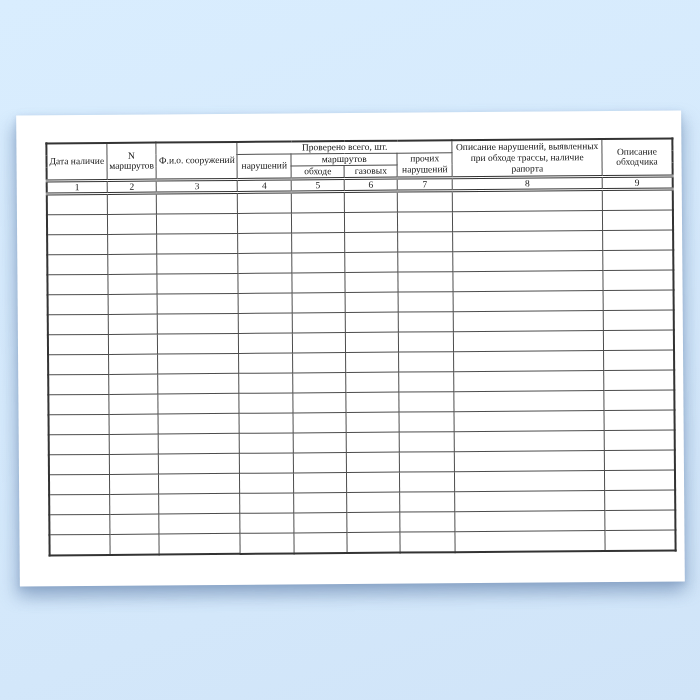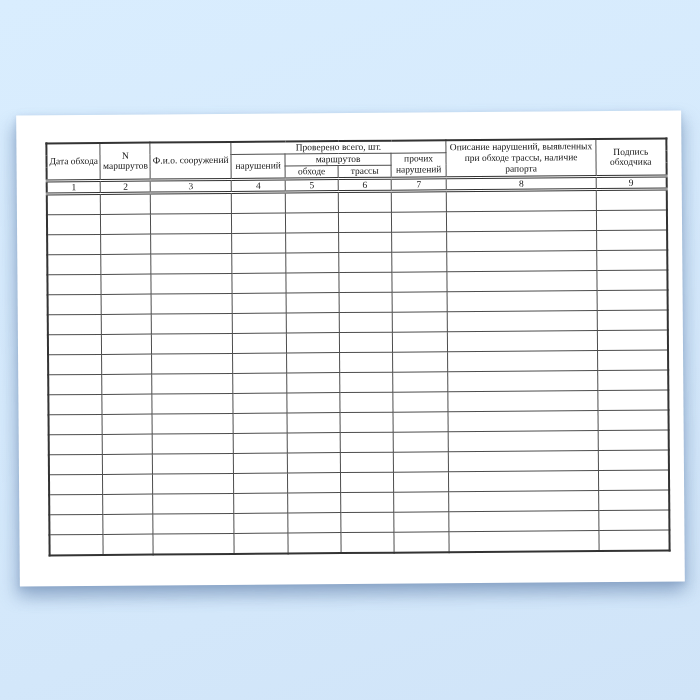--- a/index.html
+++ b/index.html
@@ -73,39 +73,39 @@
         <col style="width:70px">
       <col style="width:54px">
         <col style="width:53px">
         <col style="width:53px">
       <col style="width:55px">
         <col style="width:150px">
         <col style="width:70px">
     </colgroup>
     <thead>
       <tr class="hrow">
-        <th rowspan="3" class="nowrap">Дата обхода</th>
+        <th rowspan="3" class="nowrap">Дата наличие</th>
         <th rowspan="3">N
 маршрутов</th>
         <th rowspan="3" class="nowrap">Ф.и.о. сооружений</th>
         <th colspan="4" class="nowrap">Проверено всего, шт.</th>
         <th rowspan="3">Описание нарушений, выявленных
 при обходе трассы, наличие рапорта</th>
-        <th rowspan="3">Подпись
+        <th rowspan="3">Описание
 обходчика</th>
       </tr>
       <tr class="hrow">
         <th rowspan="2">нарушений</th>
         <th colspan="2">маршрутов</th>
         <th rowspan="2">прочих
 нарушений</th>
       </tr>
       <tr class="hrow">
         <th>обходе</th>
-        <th>трассы</th>
+        <th>газовых</th>
       </tr>
       <tr class="numrow">
         <td>1</td>
         <td>2</td>
         <td>3</td>
         <td>4</td>
         <td>5</td>
         <td>6</td>
         <td>7</td>
         <td>8</td>

